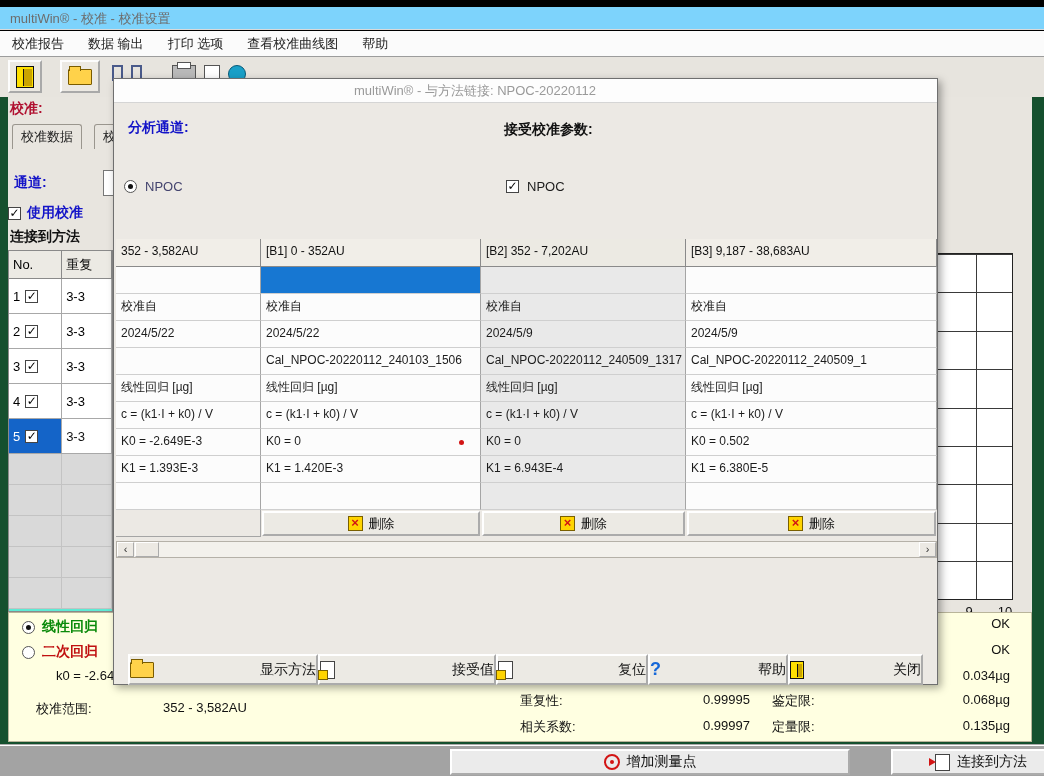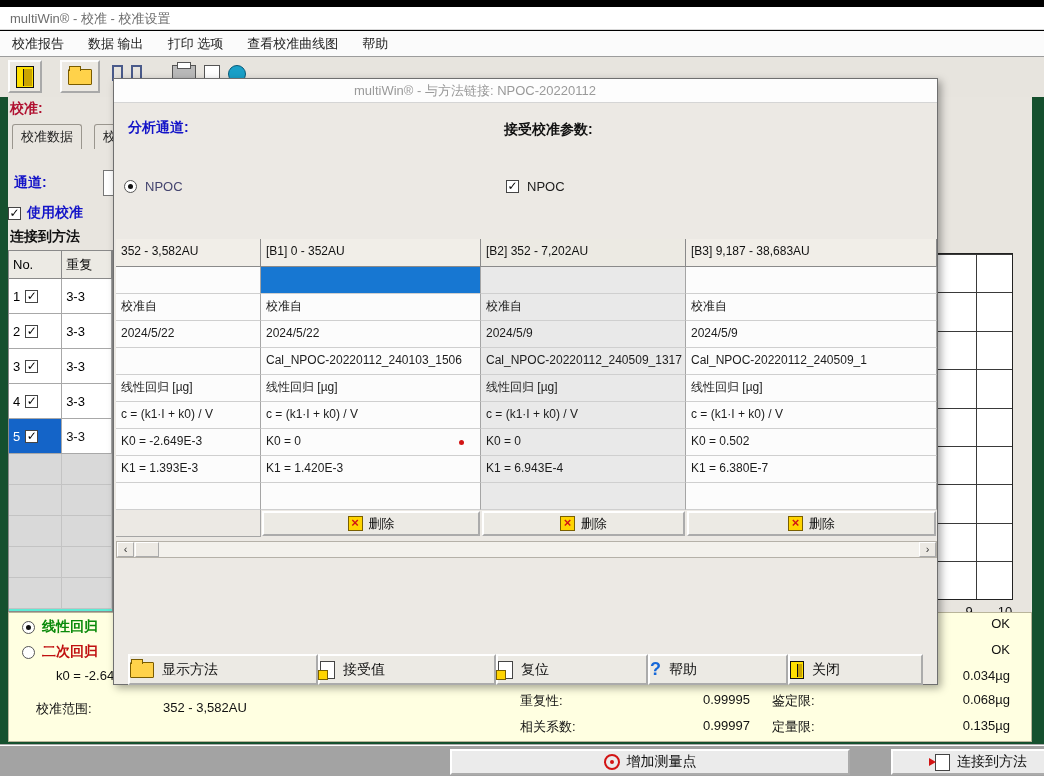--- a/index.html
+++ b/index.html
@@ -2,21 +2,21 @@
 <html><head>
 <meta charset="utf-8">
 <style>
   html,body{margin:0;padding:0;}
   body{width:1044px;height:776px;background:#000;position:relative;overflow:hidden;
        font-family:"Liberation Sans","DejaVu Sans",sans-serif;}
   .abs{position:absolute;}
   #screen{position:absolute;left:0;top:0;width:1044px;height:776px;}
 
   
-  .titlebar{left:0;top:7px;width:1044px;height:23px;background:#ffffff;border-bottom:1px solid #d9d9d9;
+  .titlebar{left:0;top:7px;width:1044px;height:23px;background:#7dd3fc;border-bottom:1px solid #d9d9d9;
             color:#6d6d6d;font-size:13px;line-height:23px;padding-left:10px;box-sizing:border-box;}
   .menubar{left:0;top:31px;width:1044px;height:25px;background:#fbfbfb;border-bottom:1px solid #9c9c9c;
            font-size:13px;color:#222;display:flex;align-items:center;}
   .menubar .mi{padding:0 12px;line-height:24px;cursor:default;}
   .toolbar{left:0;top:57px;width:1044px;height:40px;background:#e7e4de;border-bottom:1px solid #c2beb6;}
   .tbtn{position:absolute;top:3px;height:33px;background:#ece9e3;border:2px outset #fdfdfd;box-sizing:border-box;
         display:flex;align-items:center;justify-content:center;}
   .door{width:16px;height:20px;background:#ffe000;border:1px solid #111;position:relative;}
   .door:after{content:"";position:absolute;left:6px;top:2px;right:1px;bottom:1px;background:#caa400;border-left:1px solid #111;}
   .folder{width:22px;height:14px;background:#ffd24a;border:1px solid #7a5c00;border-radius:1px;position:relative;}
@@ -82,21 +82,21 @@
          line-height:11px;text-align:center;}
   .graycell{background:#ece9e4;border-right:1px solid #a5a5a5;border-bottom:1px solid #a5a5a5;height:27px;box-sizing:border-box;}
 
   .hscroll{left:2px;top:462px;width:821px;height:17px;background:#f3f1ec;border:1px solid #b5b1a8;box-sizing:border-box;}
   .sarrow{position:absolute;top:0;width:17px;height:15px;background:#ece9e3;border:1px outset #fff;box-sizing:border-box;
           font-size:11px;line-height:13px;text-align:center;color:#333;}
   .sthumb{position:absolute;left:18px;top:0;width:24px;height:15px;background:#ece9e3;border:1px outset #fff;box-sizing:border-box;}
 
   .dbtnrow{left:14px;top:575px;width:795px;height:31px;display:flex;justify-content:space-between;}
   .dbtn{height:31px;background:#eceae4;border:2px outset #fff;box-sizing:border-box;display:flex;align-items:center;
-        justify-content:flex-start;gap:8px;font-size:14px;color:#111;cursor:default;}
+        justify-content:space-between;gap:8px;font-size:14px;color:#111;cursor:default;}
   .qmark{color:#1668d8;font-weight:bold;font-size:18px;}
   .docic{width:13px;height:16px;background:#fff;border:1px solid #444;position:relative;}
   .docic:after{content:"";position:absolute;left:-3px;bottom:-2px;width:8px;height:8px;background:#ffd400;border:1px solid #7a6000;}
 
   .stat{font-size:13px;color:#111;}
   .target{width:16px;height:16px;border-radius:50%;border:2px solid #d21414;box-sizing:border-box;position:relative;}
   .target:after{content:"";position:absolute;left:4px;top:4px;width:4px;height:4px;background:#d21414;border-radius:50%;}
   .linkdoc{width:13px;height:15px;background:#fff;border:1px solid #444;position:relative;}
   .linkdoc:before{content:"";position:absolute;left:-7px;top:3px;border-left:7px solid #d21414;border-top:4px solid transparent;border-bottom:4px solid transparent;}
   .reddot{position:absolute;left:198px;top:11px;width:5px;height:5px;border-radius:50%;background:#d21414;}
@@ -327,21 +327,21 @@
 
       <div class="dcol" style="width:251px;">
         <div class="dcell dhead">[B3] 9,187 - 38,683AU</div>
         <div class="dcell"></div>
         <div class="dcell">校准自</div>
         <div class="dcell">2024/5/9</div>
         <div class="dcell">Cal_NPOC-20220112_240509_1</div>
         <div class="dcell">线性回归 [µg]</div>
         <div class="dcell">c = (k1·I + k0) / V</div>
         <div class="dcell">K0 = 0.502</div>
-        <div class="dcell">K1 = 6.380E-7</div>
+        <div class="dcell">K1 = 6.380E-5</div>
         <div class="dcell"></div>
         <div class="delrow">
           <div class="delbtn">
             <span class="xicon">×</span>
             <span>删除</span>
           </div>
         </div>
       </div>
     </div>
 

